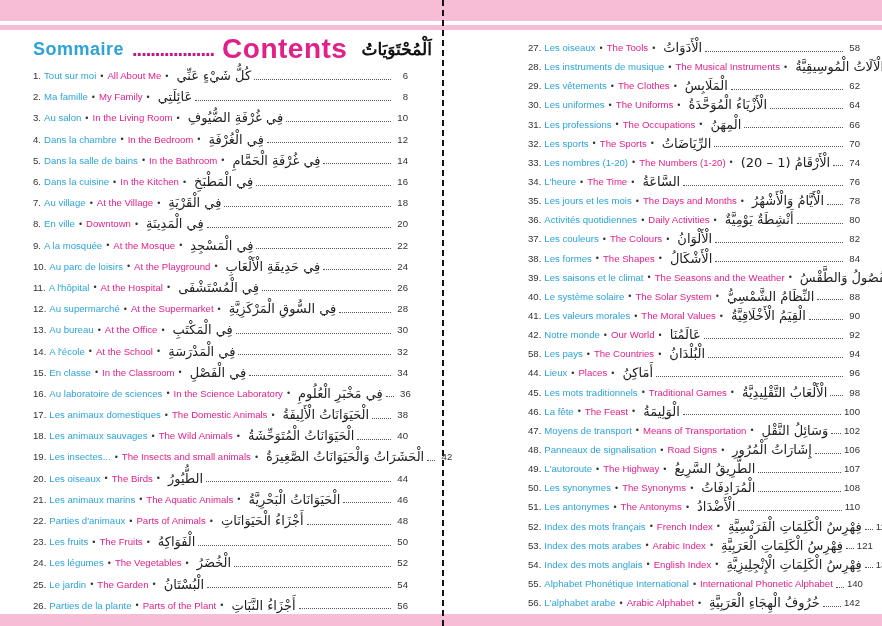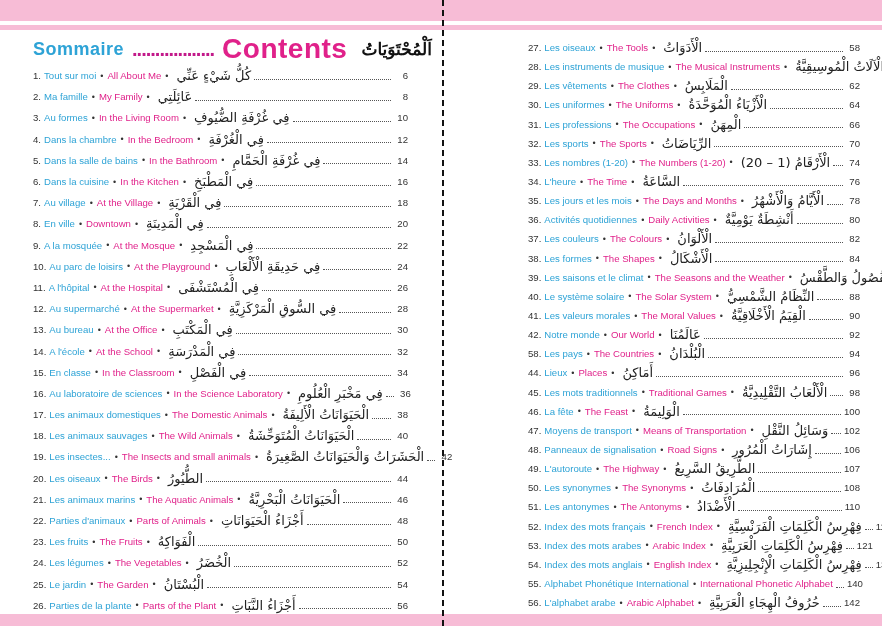--- a/index.html
+++ b/index.html
@@ -77,21 +77,21 @@
     <span class="sep">•</span>
     <span class="en-t">My Family</span>
     <span class="sep">•</span>
     <span class="ar-t">عَائِلَتِي</span>
     <span class="leader"></span>
     <span class="page">8</span>
   </div>
 
   <div class="row">
     <span class="num">3.</span>
-    <span class="fr-t">Au formes</span>
+    <span class="fr-t">Au salon</span>
     <span class="sep">•</span>
     <span class="en-t">In the Living Room</span>
     <span class="sep">•</span>
     <span class="ar-t">فِي غُرْفَةِ الضُّيُوفِ</span>
     <span class="leader"></span>
     <span class="page">10</span>
   </div>
 
   <div class="row">
     <span class="num">4.</span>

